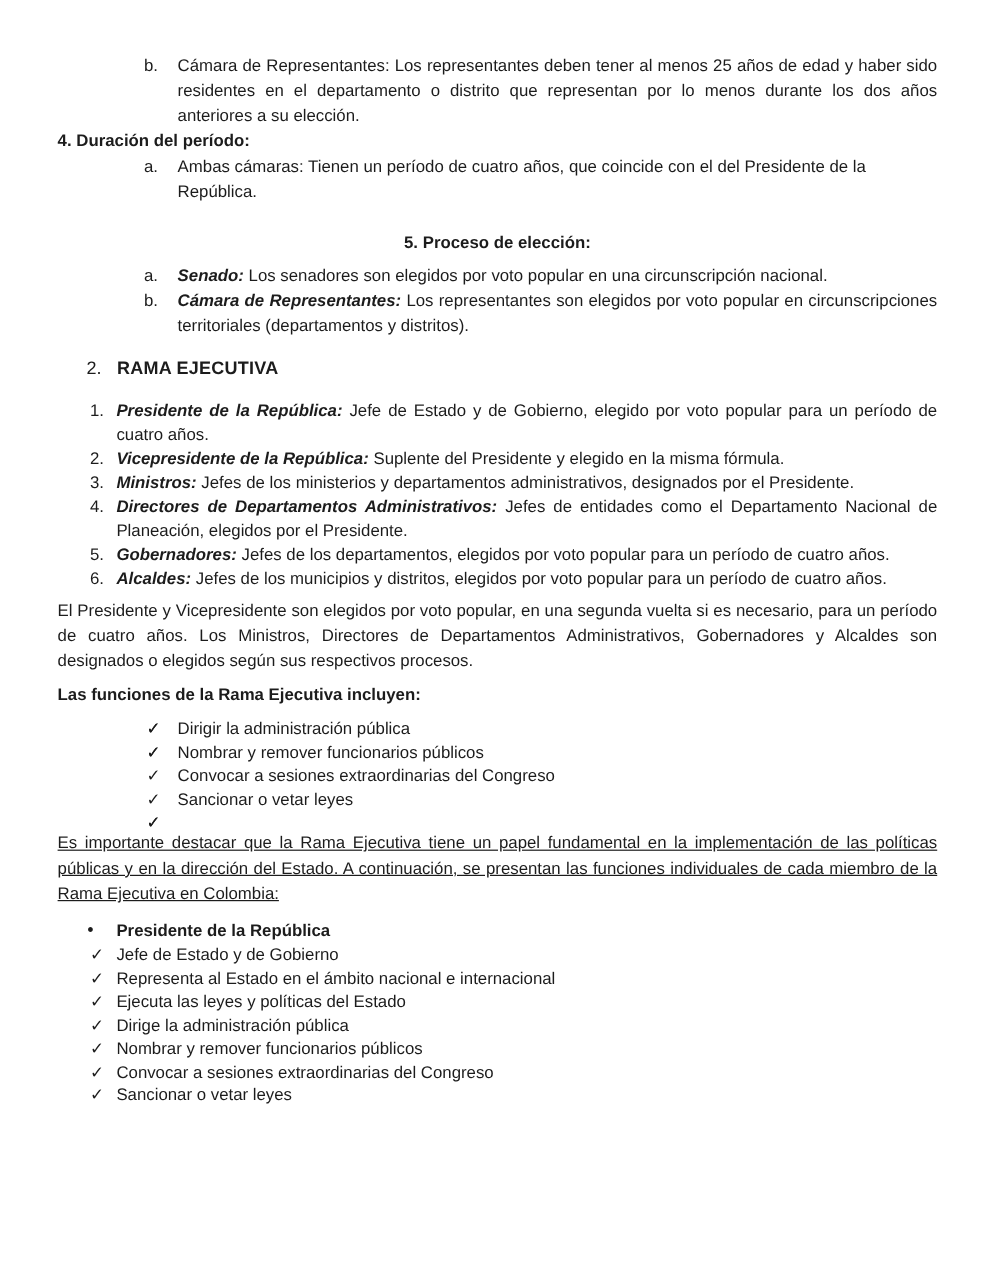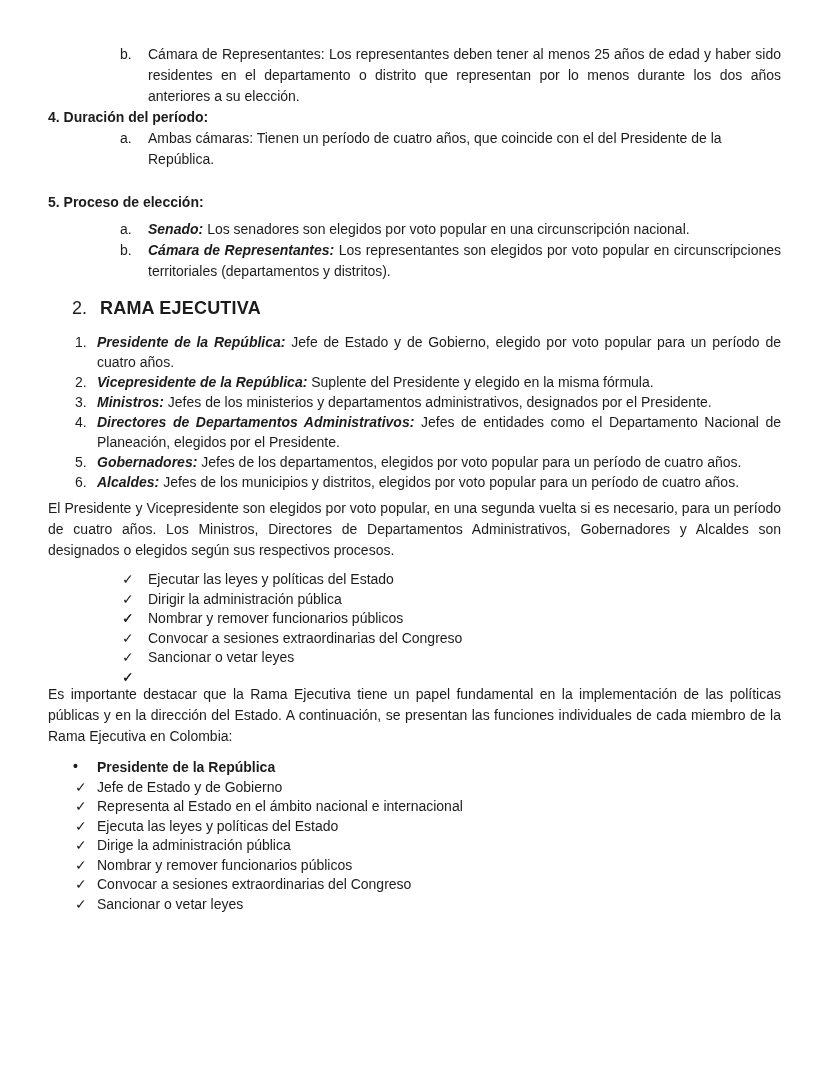--- a/index.html
+++ b/index.html
@@ -22,31 +22,31 @@
   .num-li .mk{position:absolute;left:27px;top:0;}
   
   .check1{position:relative;padding-left:100px;line-height:19.5px;}
   .check1 .mk{position:absolute;left:74px;top:0;}
   
   .check2{position:relative;padding-left:49px;line-height:19.5px;}
   .check2 .mk{position:absolute;left:27px;top:0;}
   
   .bullet-li{position:relative;padding-left:49px;font-weight:bold;}
   .bullet-li .mk{position:absolute;left:25px;top:-1px;}
-  .h2{margin-top:14px;font-size:18px;line-height:24px;padding-left:24px;}
+  .h2{margin-top:14px;font-size:15px;line-height:24px;padding-left:24px;}
   .h2-num{font-weight:normal;margin-right:13px;}
   .h2-title{font-weight:bold;letter-spacing:.2px;}
   p{margin:0;}
   .mt-h4{}
-  .mt-h5{margin-top:22px;}
+  .mt-h5{margin-top:22px;text-align:center;}
   .mt-6{margin-top:6px;}
   .mt-9{margin-top:9px;}
   .mt-12{margin-top:12px;}
   .mt-7{margin-top:7px;}
-  .mt-16{margin-top:16px;}
+  .mt-16{margin-top:16px;text-decoration:underline;}
   .mt-10{margin-top:10px;}
 </style>
 </head>
 <body>
 
 <div class="doc">
 
   <div class="sub-li just">
     <span class="mk">b.</span>
     <span>Cámara de Representantes: Los representantes deben tener al menos 25 años de edad y haber sido residentes en el departamento o distrito que representan por lo menos durante los dos años anteriores a su elección.</span>
@@ -103,25 +103,25 @@
     </div>
     <div class="num-li just">
       <span class="mk">6.</span>
       <b>Alcaldes:</b>
       <span>Jefes de los municipios y distritos, elegidos por voto popular para un período de cuatro años.</span>
     </div>
   </div>
 
   <p class="just mt-6">El Presidente y Vicepresidente son elegidos por voto popular, en una segunda vuelta si es necesario, para un período de cuatro años. Los Ministros, Directores de Departamentos Administrativos, Gobernadores y Alcaldes son designados o elegidos según sus respectivos procesos.</p>
 
+  <div class="bold mt-7">Las funciones de la Rama Ejecutiva incluyen:</div>
 
   <div class="mt-9">
     <div class="check1">
       <span class="mk">✓</span>
-      <span>Ejecutar las leyes y políticas del Estado</span>
     </div>
     <div class="check1">
       <span class="mk">✓</span>
       <span>Dirigir la administración pública</span>
     </div>
     <div class="check1">
       <span class="mk">✓</span>
     </div>
     <div class="check1">
       <span class="mk">✓</span>

